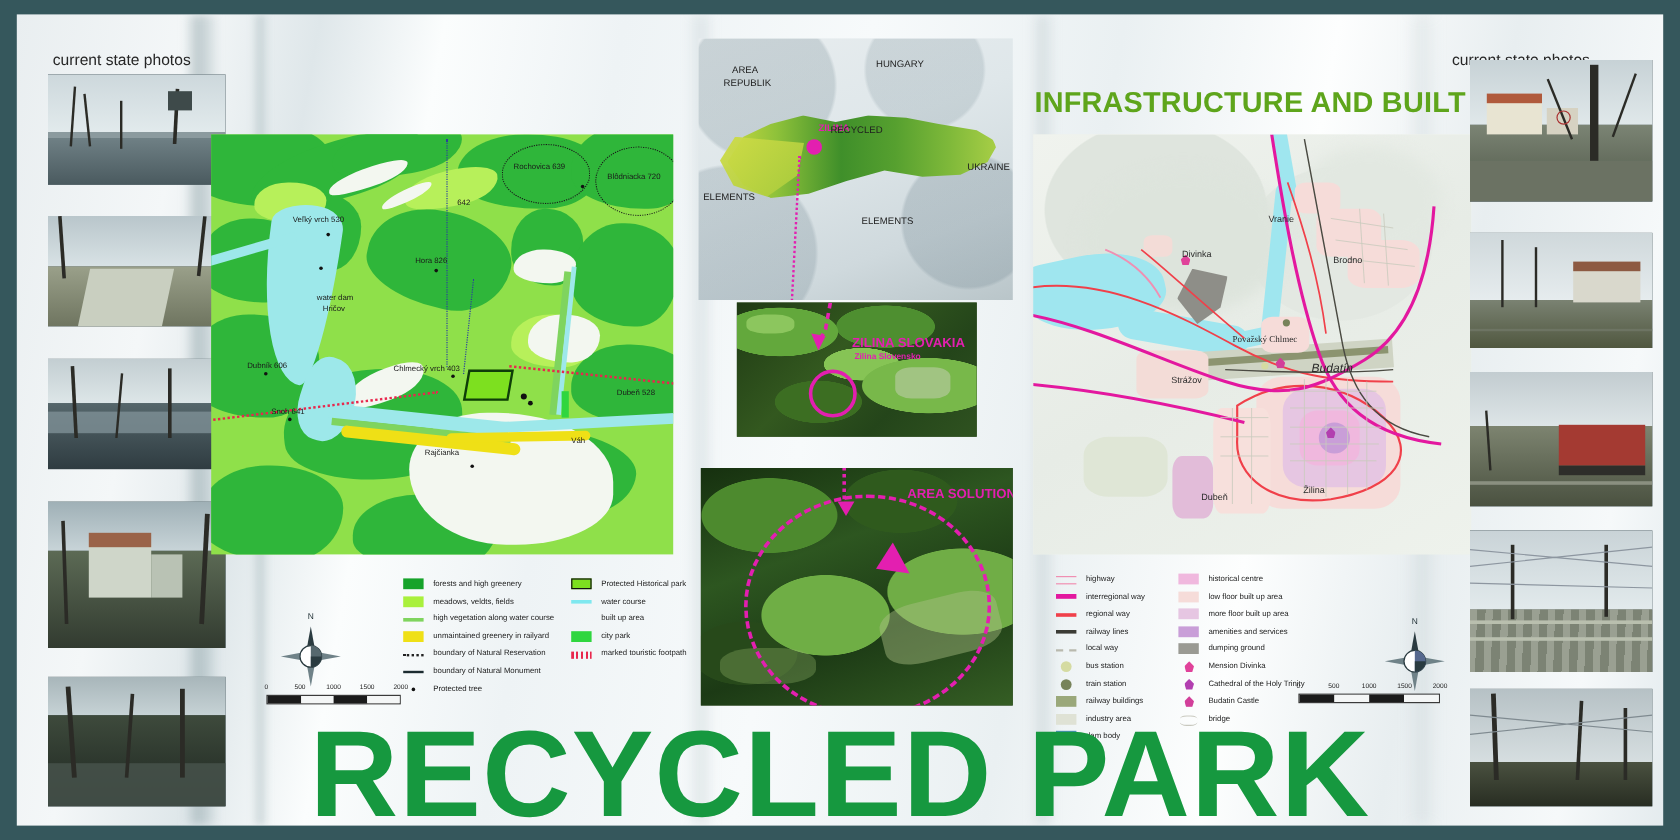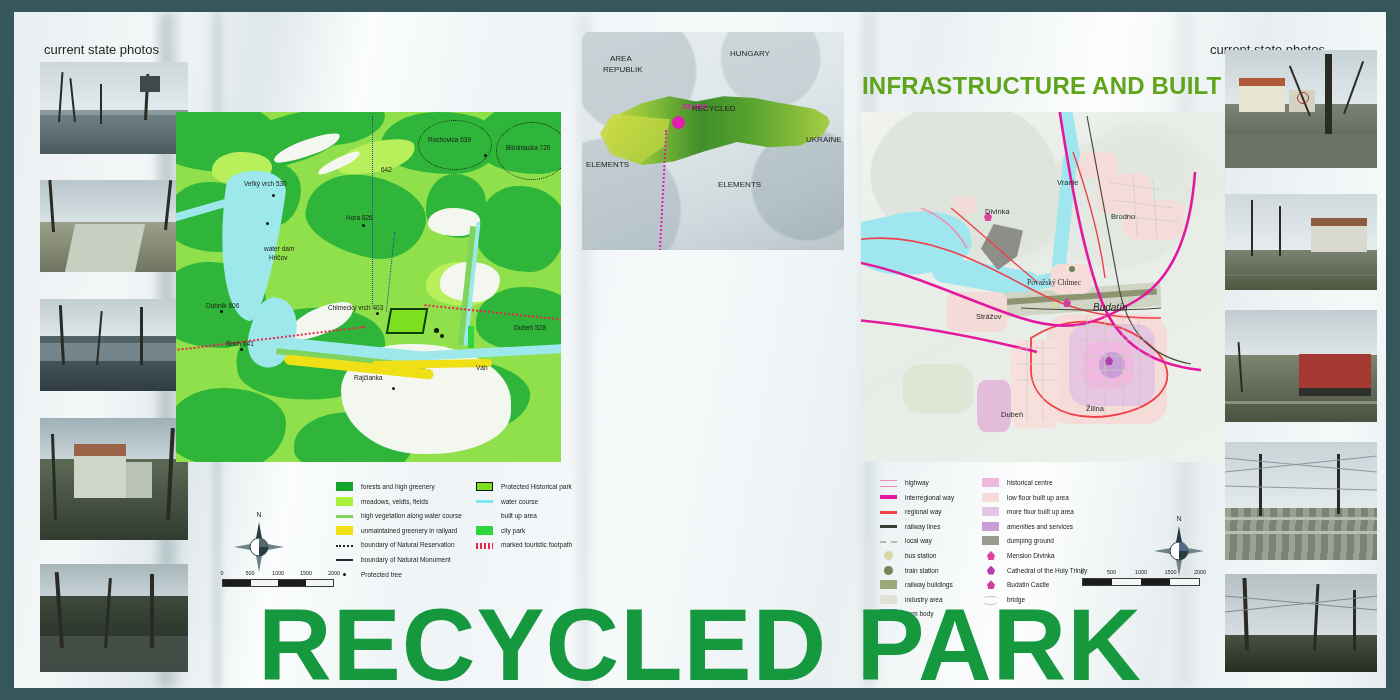--- a/index.html
+++ b/index.html
@@ -338,21 +338,62 @@
         <div class="mlabel" style="left: 28px; top: 22px; color: rgb(31, 31, 31); font-size: 8px;">AREA</div>
         <div class="mlabel" style="left: 21px; top: 33px; color: rgb(31, 31, 31); font-size: 8px;">REPUBLIK</div>
         <div class="mlabel" style="left: 148px; top: 17px; color: rgb(31, 31, 31); font-size: 8px;">HUNGARY</div>
         <div class="mlabel" style="left: 110px; top: 72px; color: rgb(31, 31, 31); font-size: 8px;">RECYCLED</div>
         <div class="mlabel" style="left: 224px; top: 103px; color: rgb(31, 31, 31); font-size: 8px;">UKRAINE</div>
         <div class="mlabel" style="left: 4px; top: 128px; color: rgb(31, 31, 31); font-size: 8px;">ELEMENTS</div>
         <div class="mlabel" style="left: 136px; top: 148px; color: rgb(31, 31, 31); font-size: 8px;">ELEMENTS</div>
       </div>
   </div>
 
-
+  <div class="cpanel" style="left:600px;top:240px;width:200px;height:112px;
+              background:#2b4a1c;">
+    <div style="position:absolute;inset:0;
+        background:
+          radial-gradient(ellipse 40% 30% at 18% 22%, #63a83c 0 60%, transparent 61%),
+          radial-gradient(ellipse 34% 26% at 62% 18%, #4e8f30 0 60%, transparent 61%),
+          radial-gradient(ellipse 46% 34% at 80% 62%, #78b84a 0 60%, transparent 61%),
+          radial-gradient(ellipse 30% 26% at 34% 74%, #3c6e22 0 60%, transparent 61%),
+          radial-gradient(ellipse 26% 20% at 52% 46%, #86c455 0 60%, transparent 61%),
+          linear-gradient(135deg,#1f3a14,#33581f 40%,#24451a 70%,#2f5220);"></div>
+    <div style="position:absolute;left:8px;top:10px;width:40px;height:16px;background:#9ed36c;opacity:.7;border-radius:40%;"></div>
+    <div style="position:absolute;left:132px;top:54px;width:46px;height:26px;background:#c3cdb0;opacity:.55;border-radius:30%;"></div>
+    <div style="position:absolute;left:60px;top:56px;width:34px;height:34px;border:3px solid #e31fb0;border-radius:50%;"></div>
+    <svg style="position:absolute;left:48px;top:0px;" width="40" height="56">
+      <path d="M30 0 L26 22 L20 34" stroke="#e31fb0" stroke-width="3" fill="none" stroke-dasharray="5 4"></path>
+      <polygon points="20,40 14,26 26,28" fill="#e31fb0"></polygon>
+    </svg>
+    <div class="cap-magenta" style="left:96px;top:28px;font-size:11px;">ZILINA SLOVAKIA</div>
+    <div class="cap-magenta" style="left:98px;top:42px;font-size:7px;">Zilina  Slovensko</div>
+  </div>
+
+  <div class="cpanel" style="left:570px;top:378px;width:260px;height:198px;background:#1e3a12;">
+    <div style="position:absolute;inset:0;
+        background:
+          radial-gradient(ellipse 36% 26% at 22% 20%, #4d8a2e 0 60%, transparent 61%),
+          radial-gradient(ellipse 30% 22% at 64% 14%, #2f5a1d 0 60%, transparent 61%),
+          radial-gradient(ellipse 40% 30% at 84% 52%, #70ad46 0 60%, transparent 61%),
+          radial-gradient(ellipse 34% 28% at 40% 62%, #6fae45 0 60%, transparent 61%),
+          radial-gradient(ellipse 28% 22% at 14% 78%, #27491a 0 60%, transparent 61%),
+          linear-gradient(160deg,#16300f,#2d5620 35%,#1c3a15 65%,#355e24);"></div>
+    <div style="position:absolute;left:150px;top:108px;width:100px;height:50px;background:#aabf86;opacity:.45;border-radius:30%;transform:rotate(-14deg);"></div>
+    <div style="position:absolute;left:16px;top:150px;width:80px;height:30px;background:#8fb366;opacity:.35;border-radius:40%;"></div>
+
+    <div style="position:absolute;left:36px;top:22px;width:200px;height:180px;border:3px dashed #e31fb0;border-radius:50%;"></div>
+    <div style="position:absolute;left:118px;top:-8px;height:40px;border-left:3px dotted #e31fb0;"></div>
+    <div style="position:absolute;left:114px;top:28px;width:0;height:0;
+         border-left:7px solid transparent;border-right:7px solid transparent;border-top:12px solid #e31fb0;"></div>
+    <svg style="position:absolute;left:140px;top:58px;" width="40" height="40">
+      <polygon points="20,4 34,30 6,26" fill="#e31fb0"></polygon>
+    </svg>
+    <div class="cap-magenta" style="left:172px;top:16px;font-size:11px;">AREA SOLUTION</div>
+  </div>
 
   <div class="sec-title" id="title-infra">INFRASTRUCTURE AND BUILT UP AREA</div>
 
   <div id="map-infra">
     <div style="position:absolute;inset:0;background:
         radial-gradient(ellipse 36% 30% at 28% 18%, #dfe5de 0 70%, transparent 71%),
         radial-gradient(ellipse 30% 26% at 70% 26%, #e3e8e2 0 70%, transparent 71%),
         linear-gradient(150deg,#f0f3ee,#e7ece6 50%,#eef2ec);"></div>
 
     <div style="position:absolute;left:40px;top:30px;width:170px;height:120px;background:#dde4dc;border-radius:50%;filter:blur(6px);"></div>

